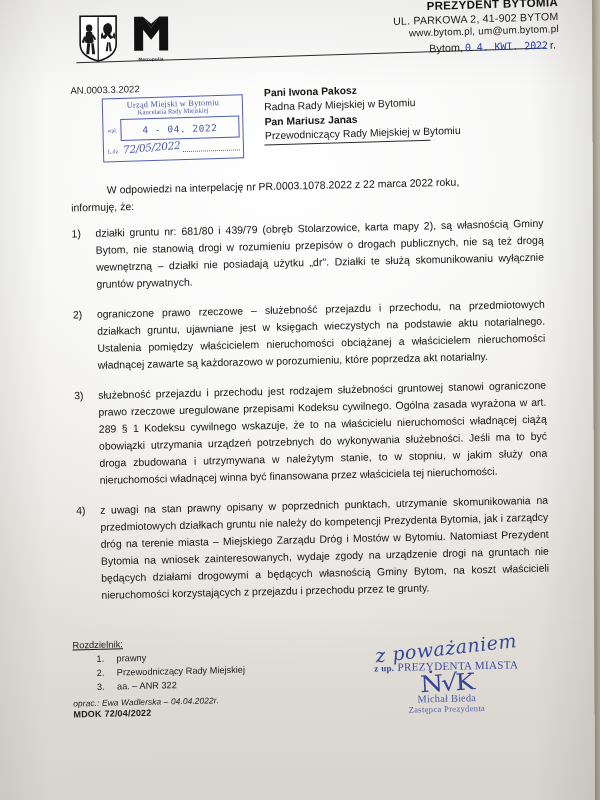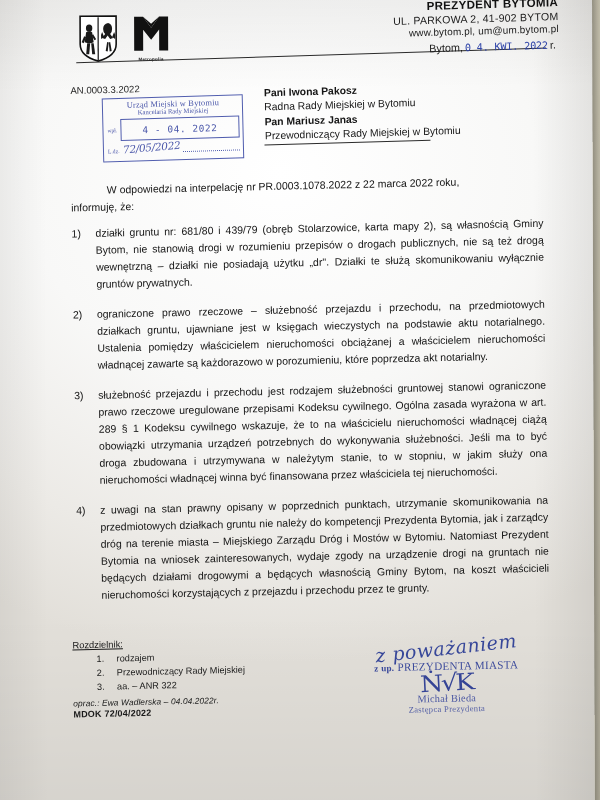--- a/index.html
+++ b/index.html
@@ -472,21 +472,21 @@
           <span class="pt-text">z uwagi na stan prawny opisany w poprzednich punktach, utrzymanie skomunikowania na przedmiotowych działkach gruntu nie należy do kompetencji Prezydenta Bytomia, jak i zarządcy dróg na terenie miasta – Miejskiego Zarządu Dróg i Mostów w Bytomiu. Natomiast Prezydent Bytomia na wniosek zainteresowanych, wydaje zgody na urządzenie drogi na gruntach nie będących działami drogowymi a będących własnością Gminy Bytom, na koszt właścicieli nieruchomości korzystających z przejazdu i przechodu przez te grunty.</span>
         </li>
       </ol>
     </div>
 
     <div class="distrib">
       <div class="distrib-title">Rozdzielnik:</div>
       <ol class="dlist">
         <li>
           <span class="dl-num">1.</span>
-          <span>rodzajem</span>
+          <span>prawny</span>
         </li>
         <li>
           <span class="dl-num">2.</span>
           <span>Przewodniczący Rady Miejskiej</span>
         </li>
         <li>
           <span class="dl-num">3.</span>
           <span>aa. – ANR 322</span>
         </li>
       </ol>

